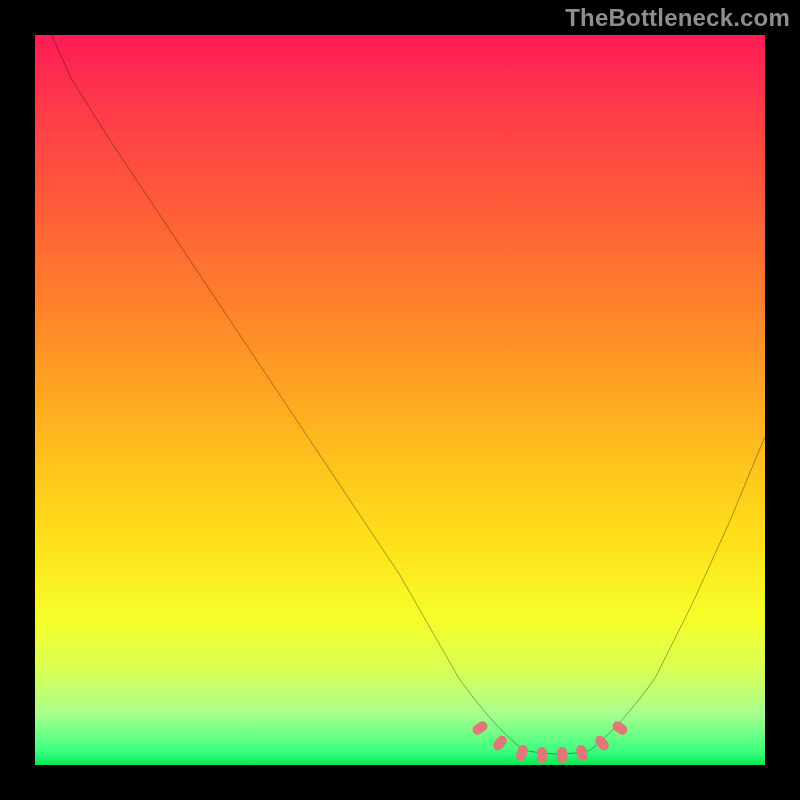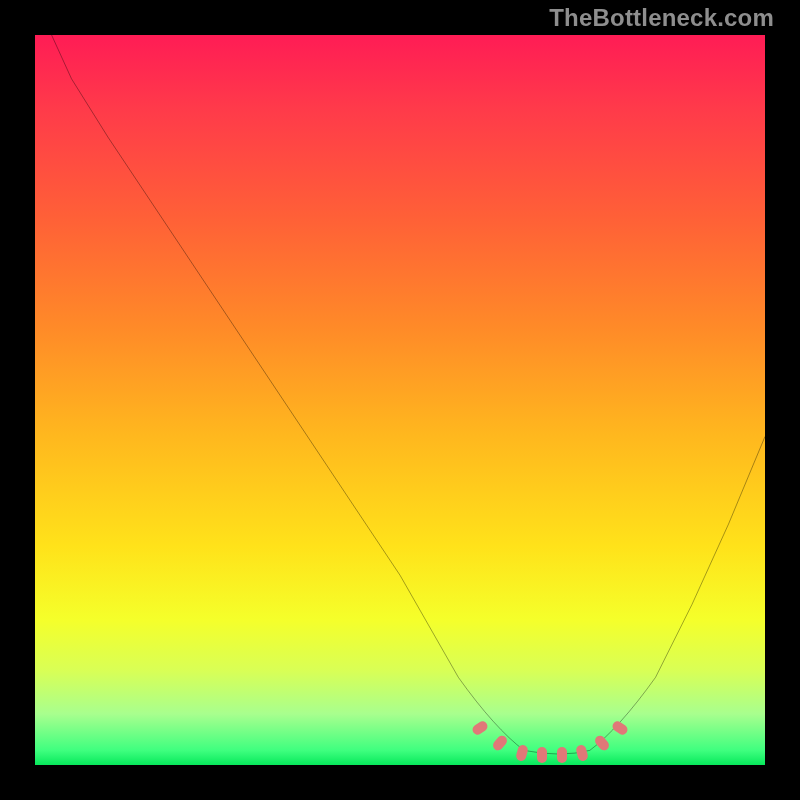--- a/index.html
+++ b/index.html
@@ -13,21 +13,21 @@
   }
   .frame {
     position: relative;
     width: 800px;
     height: 800px;
     background: #000;
   }
   .watermark {
     position: absolute;
     top: 4px;
-    right: 26px;
+    right: 10px;
     font-size: 24px;
     font-weight: 700;
     color: #8e8e8e;
     z-index: 20;
     letter-spacing: 0.2px;
   }
   .plot {
     position: absolute;
     left: 35px;
     top: 35px;

